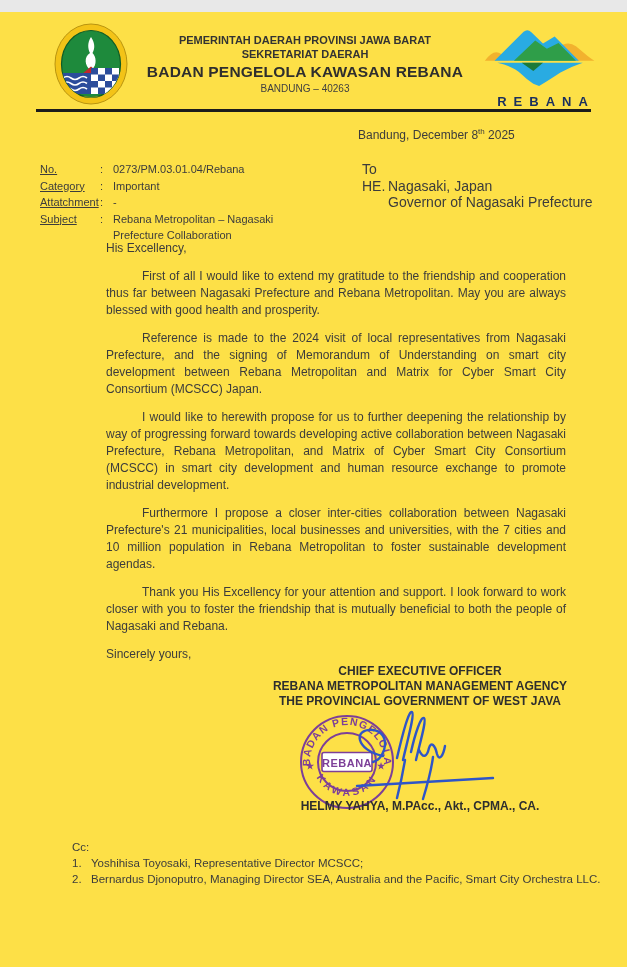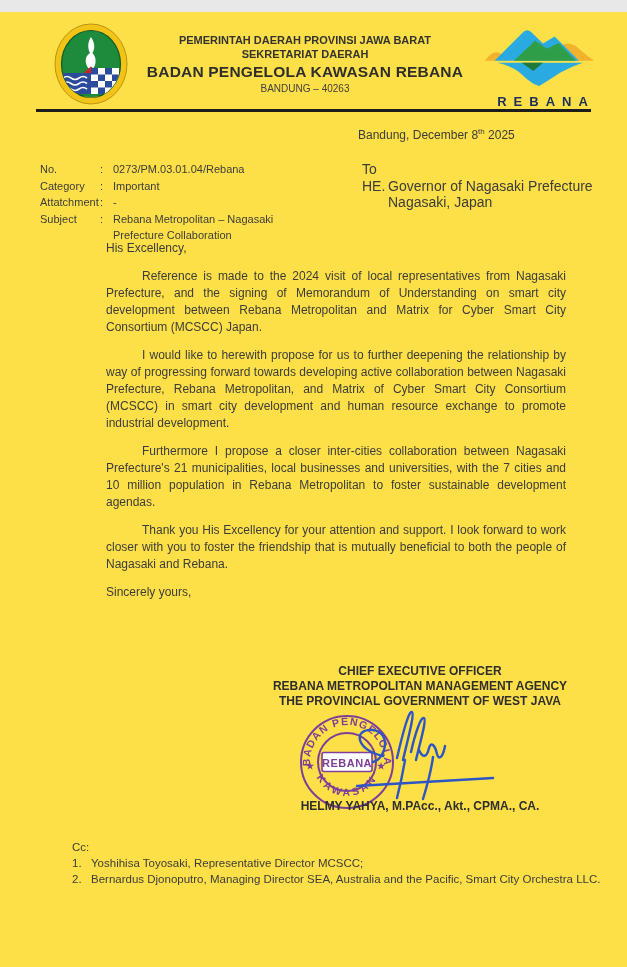--- a/index.html
+++ b/index.html
@@ -18,21 +18,21 @@
   .h-line3{font-size:15.5px;font-weight:bold;color:#2e2e2e;margin:0 0 4px 0;letter-spacing:.2px;}
   .h-line4,.h-line5,.h-line6{font-size:10px;color:#404040;margin:0 0 3px 0;}
   .rebana-wrap{flex:0 0 124px;text-align:center;}
   .rebana-word{font-size:13px;font-weight:bold;color:#1b2f5e;letter-spacing:7px;margin-top:2px;margin-left:6px;}
   .divider{position:absolute;top:97px;left:36px;width:555px;height:3px;background:#1c1c1c;}
   
   .dateline{position:absolute;left:358px;top:115px;font-size:12px;}
   .dateline sup{font-size:8px;}
   .meta{position:absolute;left:40px;top:149px;font-size:11px;line-height:16.5px;}
   .meta-row{display:flex;}
-  .meta-label{width:60px;white-space:nowrap;}
+  .meta-label{width:60px;white-space:nowrap;text-decoration:underline;}
   .meta-colon{width:13px;}
   .meta-value{width:200px;}
   .recipient{position:absolute;left:362px;top:149px;font-size:14px;line-height:16.5px;}
   .rec-row{display:flex;}
   .rec-hon{width:26px;}
   
   .body-block{position:absolute;left:106px;top:228px;width:460px;font-size:12px;line-height:17px;}
   .salutation{margin:0 0 11px 0;}
   .para{margin:0 0 11px 0;text-align:justify;text-indent:36px;}
   .closing{margin:0;}
@@ -129,28 +129,29 @@
       <span class="meta-colon">:</span>
       <span class="meta-value">Rebana Metropolitan – Nagasaki Prefecture Collaboration</span>
     </div>
   </div>
 
   <div class="recipient">
     <div>To</div>
     <div class="rec-row">
       <span class="rec-hon">HE.</span>
       <span>
+        <div>Nagasaki, Japan</div>
         <div>Governor of Nagasaki Prefecture</div>
-        <div>Nagasaki, Japan</div>
       </span>
     </div>
   </div>
 
   <div class="body-block">
     <p class="salutation">His Excellency,</p>
+    <p class="para">First of all I would like to extend my gratitude to the friendship and cooperation thus far between Nagasaki Prefecture and Rebana Metropolitan. May you are always blessed with good health and prosperity.</p>
     <p class="para">Reference is made to the 2024 visit of local representatives from Nagasaki Prefecture, and the signing of Memorandum of Understanding on smart city development between Rebana Metropolitan and Matrix for Cyber Smart City Consortium (MCSCC) Japan.</p>
     <p class="para">I would like to herewith propose for us to further deepening the relationship by way of progressing forward towards developing active collaboration between Nagasaki Prefecture, Rebana Metropolitan, and Matrix of Cyber Smart City Consortium (MCSCC) in smart city development and human resource exchange to promote industrial development.</p>
     <p class="para">Furthermore I propose a closer inter-cities collaboration between Nagasaki Prefecture's 21 municipalities, local businesses and universities, with the 7 cities and 10 million population in Rebana Metropolitan to foster sustainable development agendas.</p>
     <p class="para">Thank you His Excellency for your attention and support. I look forward to work closer with you to foster the friendship that is mutually beneficial to both the people of Nagasaki and Rebana.</p>
     <p class="closing">Sincerely yours,</p>
   </div>
 
   <div class="sig-titles">
     <div>CHIEF EXECUTIVE OFFICER</div>
     <div>REBANA METROPOLITAN MANAGEMENT AGENCY</div>

